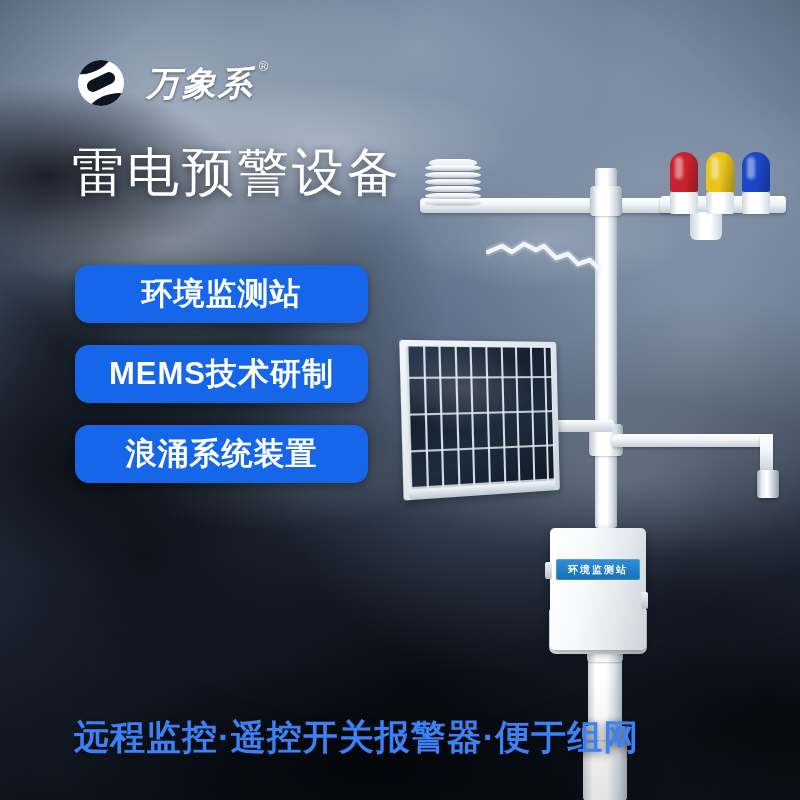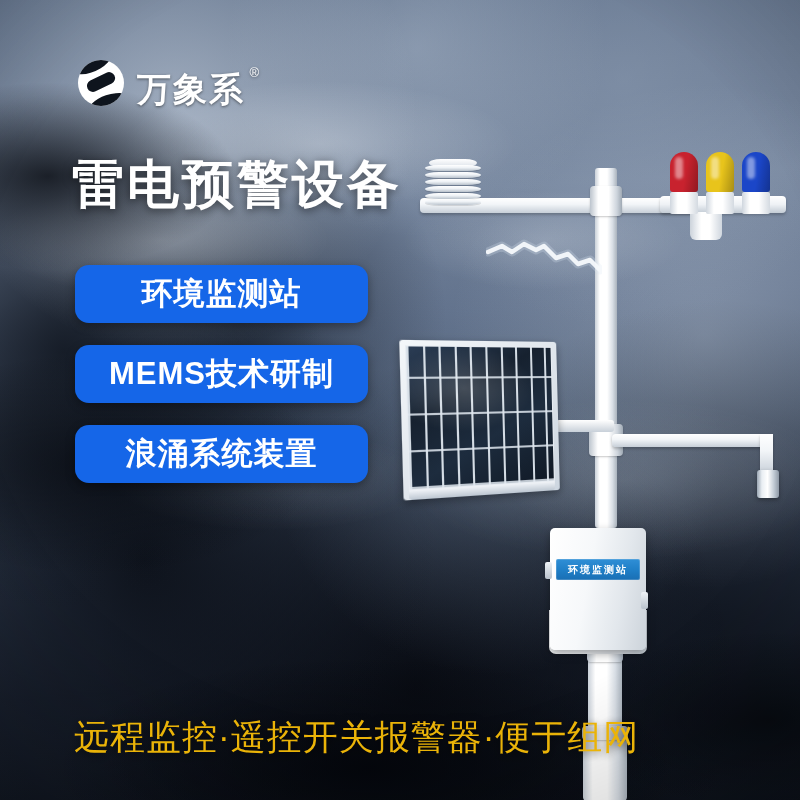--- a/index.html
+++ b/index.html
@@ -39,44 +39,44 @@
     background:
       radial-gradient(ellipse 260px 130px at 6% 22%, rgba(6,9,15,0.80), rgba(6,9,15,0) 72%),
       radial-gradient(ellipse 300px 150px at 12% 58%, rgba(6,9,15,0.72), rgba(6,9,15,0) 74%),
       radial-gradient(ellipse 420px 150px at 46% 96%, rgba(4,6,11,0.92), rgba(4,6,11,0) 74%),
       radial-gradient(ellipse 260px 120px at 96% 90%, rgba(5,8,13,0.78), rgba(5,8,13,0) 74%);
   }
   .vignette{position:absolute;inset:0;
     background:radial-gradient(ellipse 120% 110% at 50% 42%, rgba(0,0,0,0) 44%, rgba(0,0,0,0.48) 100%);}
 
   
-  .logo{position:absolute;left:78px;top:60px;display:flex;align-items:flex-end;gap:13px;}
+  .logo{position:absolute;left:78px;top:60px;display:flex;align-items:center;gap:22px;font-style:italic;}
   .logo-mark{position:relative;width:46px;height:46px;border-radius:50%;background:#ffffff;overflow:hidden;flex:none;}
   .logo-mark::before{content:"";position:absolute;left:-10px;top:-14px;width:46px;height:26px;
     background:#0e141d;border-radius:0 0 60% 40%;transform:rotate(-18deg);}
   .logo-mark::after{content:"";position:absolute;right:-12px;bottom:-14px;width:48px;height:26px;
     background:#0e141d;border-radius:50% 60% 0 0;transform:rotate(-18deg);}
   .logo-swoosh{position:absolute;left:8px;top:16px;width:30px;height:12px;background:#0e141d;
     border-radius:10px;transform:rotate(-26deg);z-index:2;}
   .logo-text{position:relative;color:#fff;font-size:34px;font-weight:700;letter-spacing:2px;
     line-height:1;text-shadow:0 1px 3px rgba(0,0,0,.5);}
   .logo-reg{position:absolute;top:-6px;right:-16px;font-size:13px;font-weight:400;}
 
   
-  .headline{position:absolute;left:72px;top:158px;color:#fff;font-size:52px;font-weight:700;
+  .headline{position:absolute;left:72px;top:146px;color:#fff;font-size:52px;font-weight:400;
     letter-spacing:3px;line-height:1;text-shadow:0 2px 10px rgba(0,0,0,.55);}
 
   
   .pills{position:absolute;left:75px;top:265px;display:flex;flex-direction:column;gap:22px;}
   .pill{width:293px;height:58px;border-radius:14px;display:flex;align-items:center;
     justify-content:center;color:#fff;font-size:31px;font-weight:700;letter-spacing:1px;
     box-shadow:0 3px 10px rgba(0,0,0,.35);}
 
   
-  .tagline{position:absolute;left:74px;top:714px;color:#eab308;font-size:35px;font-weight:400;
+  .tagline{position:absolute;left:74px;top:714px;color:#3b82f6;font-size:35px;font-weight:700;
     letter-spacing:1px;text-shadow:0 2px 8px rgba(0,0,0,.6);white-space:nowrap;}
 
   
   .station{position:absolute;left:0;top:0;width:800px;height:800px;}
 
   .pole{position:absolute;background:linear-gradient(90deg,#c9d0d8 0%,#ffffff 22%,#ffffff 55%,#d8dee5 80%,#aab3bd 100%);}
   .pole-top{left:595px;top:168px;width:22px;height:360px;border-radius:3px;}
   .pole-mid{left:592px;top:528px;width:27px;height:130px;border-radius:3px;}
   .pole-low{left:588px;top:652px;width:34px;height:86px;border-radius:4px;}
   .pole-base{left:583px;top:732px;width:44px;height:70px;border-radius:5px;}

